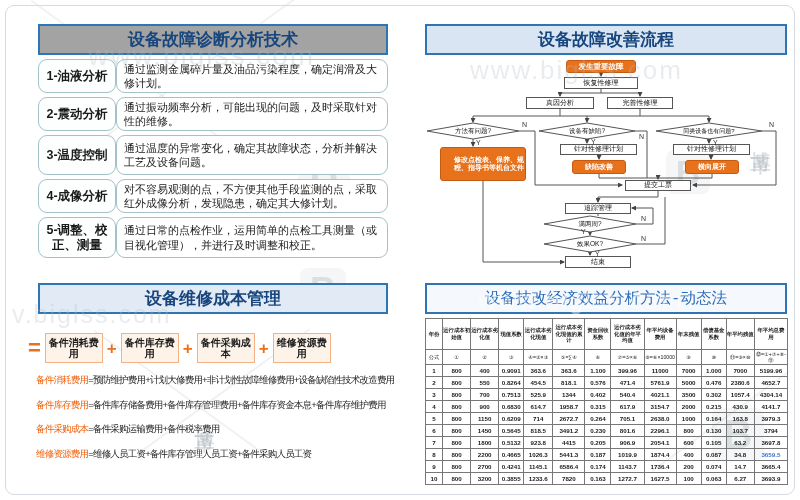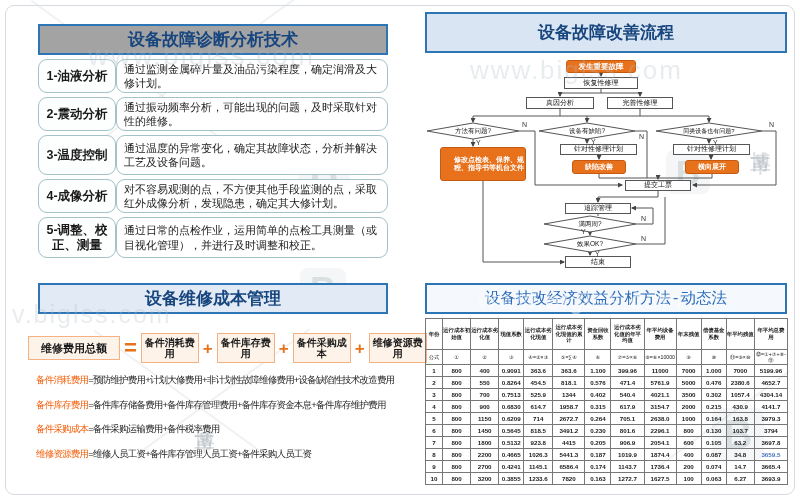--- a/index.html
+++ b/index.html
@@ -4,21 +4,21 @@
 <style>
   html,body{margin:0;padding:0;background:#fff;}
   body{width:800px;height:500px;position:relative;overflow:hidden;
        font-family:"Liberation Sans","DejaVu Sans",sans-serif;color:#1a1a1a;}
   .slide-border{position:absolute;inset:5px;border:1px solid #d6dbe1;border-radius:9px;pointer-events:none;}
 
   
   .title-box{position:absolute;border:2px solid #2E75B6;display:flex;align-items:center;justify-content:center;
              font-weight:bold;font-size:17px;color:#17457E;box-sizing:border-box;}
   .t-tl{left:38px;top:24px;width:350px;height:31px;background:#a3a3a3;}
-  .t-tr{left:425px;top:12px;width:362px;height:41px;background:#d9e5f2;}
+  .t-tr{left:425px;top:24px;width:362px;height:31px;background:#d9e5f2;}
   .t-bl{left:38px;top:283px;width:350px;height:31px;background:#e2ebf5;}
   .t-br{left:425px;top:283px;width:362px;height:31px;background:#f5f8fc;font-weight:400;font-size:15.5px;color:#2b6cb8;font-family:Liberation Mono, monospace;}
 
   
   .diag{position:absolute;left:38px;top:59px;width:350px;display:flex;flex-direction:column;gap:4px;}
   .diag-row{display:flex;}
   .diag-lbl{width:78px;flex:none;border:1.5px solid #a3c2c8;border-radius:9px;background:#fdfefe;
             display:flex;align-items:center;justify-content:center;text-align:center;
             font-weight:bold;font-size:12.5px;line-height:1.15;box-sizing:border-box;}
   .diag-desc{flex:1;border:1.5px solid #a3c2c8;border-radius:9px;background:#fff;
@@ -206,21 +206,20 @@
   <span class="yn" style="left:216px;top:159px;">N</span>
   <span class="yn" style="left:170px;top:194px;">Y</span>
   <span class="yn" style="left:216px;top:179px;">N</span>
 </div>
 
 <div class="title-box t-bl">
     <span>设备维修成本管理</span>
   </div>
 
 <div class="cost-formula">
-  <div class="cf-total">维修费用总额</div>
   <span class="cf-eq">=</span>
   <div class="cf-term">备件消耗费用</div>
   <span class="cf-plus">+</span>
   <div class="cf-term">备件库存费用</div>
   <span class="cf-plus">+</span>
   <div class="cf-term">备件采购成本</div>
   <span class="cf-plus">+</span>
   <div class="cf-term">维修资源费用</div>
 </div>
 

